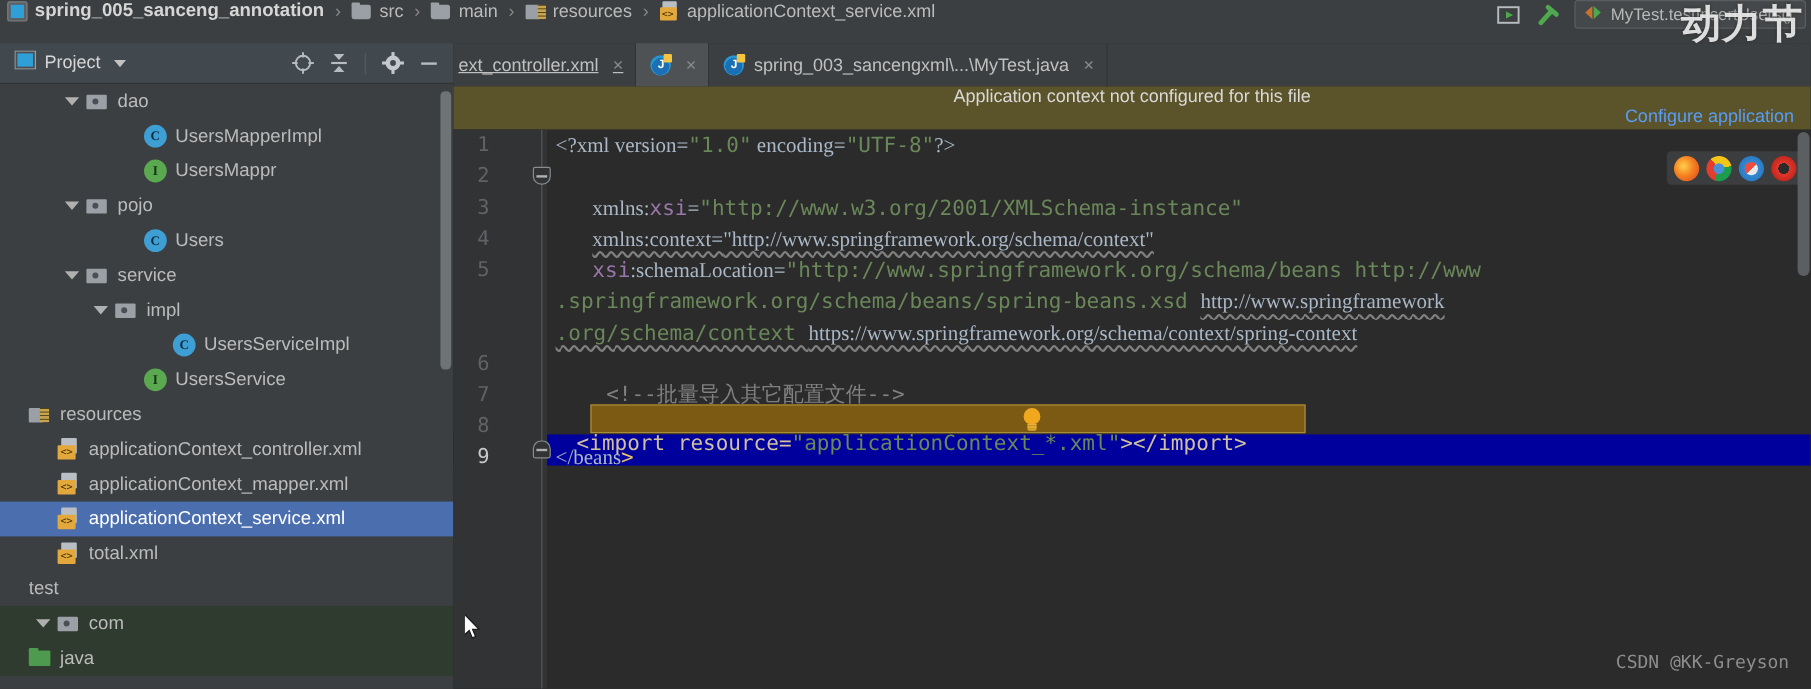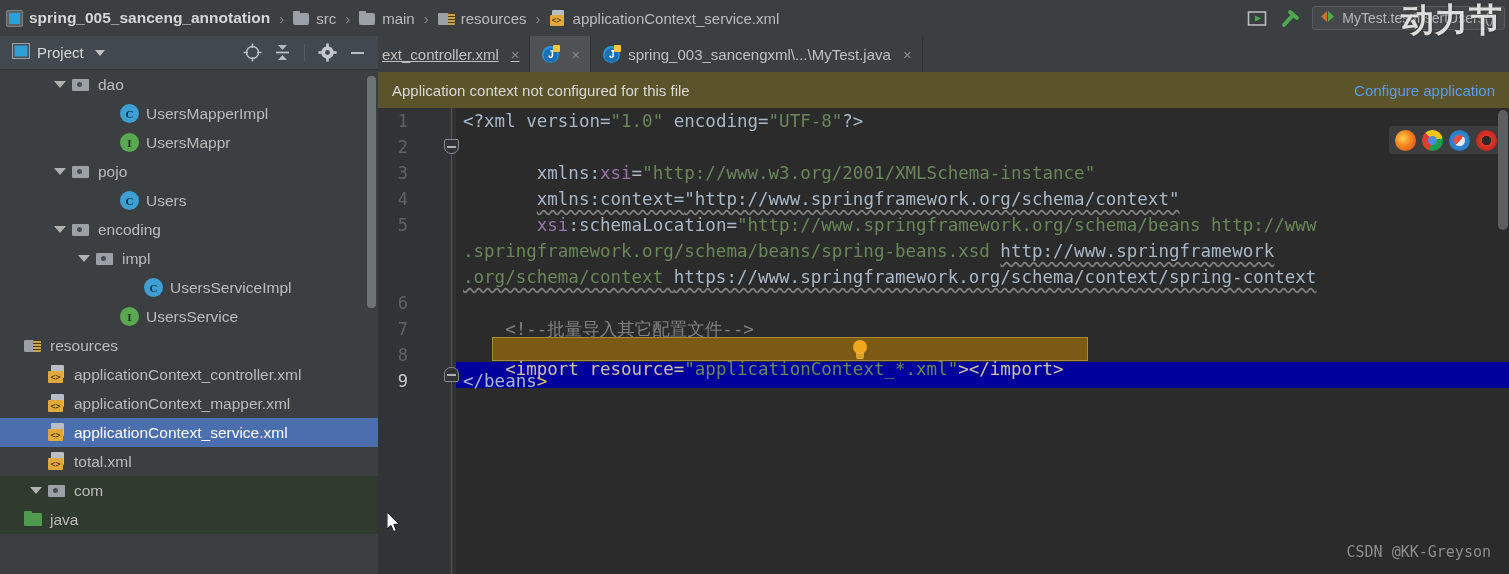--- a/index.html
+++ b/index.html
@@ -8,21 +8,21 @@
     background: #3c3f41;
     font-family: "Liberation Sans", sans-serif;
     overflow: hidden;
   }
   #app { position: relative; width: 1509px; height: 574px; }
 
   
   .navbar {
     position: absolute; left: 0; top: 0; width: 1509px; height: 36px;
     background: #3c3f41;
-    display: flex; align-items: center;
+    display: flex; align-items: flex-start;
   }
   .nav-left { display: flex; align-items: center; padding-left: 6px; flex: 1; min-width: 0; }
   .crumb { display: flex; align-items: center; color: #bbbbbb; font-size: 15px; white-space: nowrap; }
   .crumb.project { font-weight: bold; color: #d6d6d6; font-size: 15.5px; }
   .crumb-sep { color: #8a8a8a; font-size: 15px; margin: 0 9px; }
   .ic { width: 17px; height: 17px; margin-right: 6px; display: inline-block; position: relative; flex: none; }
 
   
   .ic-module { background: #5c6164; border: 1px solid #7a8084; border-radius: 2px; }
   .ic-module::after { content:""; position:absolute; left:2px; top:2px; right:2px; bottom:2px; background:#2f9fd8; }
@@ -93,21 +93,21 @@
          white-space: nowrap; border-right: 1px solid #323537; }
   .tab.active { background: #4e5254; }
   .tab.partial { padding-left: 0; text-decoration: underline; }
   .tab-close { color: #8a8a8a; font-size: 15px; margin-left: 4px; }
   .ic-idea { width: 17px; height: 17px; position: relative; flex: none; border-radius: 50%;
              background: radial-gradient(circle at 50% 55%, #1a6fb5 0%, #1a6fb5 55%, #2596d4 56%, #2596d4 100%); }
   .ic-idea::before { content:"J"; position:absolute; inset:0; color:#fff; font-size:10px; font-weight:bold;
                      display:flex; align-items:center; justify-content:center; font-family:"Liberation Sans", sans-serif; }
   .ic-idea::after { content:""; position:absolute; right:-1px; top:-1px; width:7px; height:7px; background:#f5c542; border-radius:1px; }
 
-  .notifbar { height: 36px; background: #5b5329; display: flex; align-items: center; padding: 0 14px; }
+  .notifbar { height: 36px; background: #5b5329; display: flex; align-items: center; padding: 0 14px; flex-direction: column; }
   .notif-text { color: #d9d9d9; font-size: 15px; }
   .notif-link { margin-left: auto; color: #589df6; font-size: 15px; white-space: nowrap; }
 
   .codearea { position: relative; height: 466px; background: #2b2b2b; overflow: hidden;
               font-family: "DejaVu Sans Mono", monospace; font-size: 17.5px; line-height: 26px; }
   .gutter { position: absolute; left: 0; top: 0; width: 78px; height: 100%; background: #313335; }
   .gutter .lnum { position: absolute; right: 48px; color: #606366; font-size: 17px; text-align: right; }
   .fold-line { position: absolute; left: 73px; top: 0; width: 1px; height: 100%; background: #555759; }
   .fold-box { position: absolute; left: 66px; width: 15px; height: 15px; background: #313335; border: 1px solid #888c8e; }
   .fold-box::after { content:""; position:absolute; left:2px; top:6px; width:9px; height:1.5px; background:#b0b0b0; }
@@ -121,21 +121,21 @@
   .codelines { position: absolute; left: 78px; top: 0; right: 0; height: 100%; }
   .cl { position: absolute; left: 0; white-space: pre; }
   .hl-current { position: absolute; left: -78px; right: 0; height: 26px; background: #00009c; }
   .hl-warn { position: absolute; height: 24px; background: #7c5a13; border: 1px solid #a98b3c; }
 
   
   .t-tag { color: #e8bf6a; }
   .t-brk { color: #e8bf6a; }
   .t-attr { color: #9876aa; }
   .t-val { color: #6a8759; }
-  .t-plain { color: #a9b7c6; }
+  .t-plain { color: #a9b7c6; font-family: Liberation Serif, serif; }
   .t-cmt { color: #808080; }
   .t-warnfg { color: #d0c0a0; }
   .u-wavy { text-decoration: underline wavy #808080; text-underline-offset: 4px; }
 
   .browsers { position: absolute; right: 6px; top: 18px; height: 28px; display: flex; align-items: center;
               gap: 6px; background: #3b3d3f; border-radius: 4px; padding: 3px 6px; }
   .bico { width: 21px; height: 21px; border-radius: 50%; }
   .bico.ff { background: radial-gradient(circle at 38% 40%, #ffd04d 0%, #f58220 45%, #d9431f 100%); }
   .bico.cr { background: conic-gradient(from 200deg, #e33e2b 0 33%, #f5c518 0 66%, #1a9e4b 0 100%); position: relative; }
   .bico.cr::after { content:""; position:absolute; inset:6px; background:#4a90d9; border-radius:50%; }
@@ -296,21 +296,21 @@
             <span class="arrow-slot"></span>
             <span class="badge c" style="margin-right: 7px; flex: 0 0 auto;">C</span>
             <span>Users</span>
           </div>
           <div class="tree-row">
             <span style="width: 48px; flex: 0 0 auto;"></span>
             <span class="arrow-slot">
               <span class="arrow"></span>
             </span>
             <span class="nodeicon ic-pkg"></span>
-            <span>encoding</span>
+            <span>service</span>
           </div>
           <div class="tree-row">
             <span style="width: 72px; flex: 0 0 auto;"></span>
             <span class="arrow-slot">
               <span class="arrow"></span>
             </span>
             <span class="nodeicon ic-pkg"></span>
             <span>impl</span>
           </div>
           <div class="tree-row">
@@ -350,20 +350,25 @@
             <span style="width: 24px; flex: 0 0 auto;"></span>
             <span class="arrow-slot"></span>
             <span class="xmlfile"></span>
             <span>applicationContext_service.xml</span>
           </div>
           <div class="tree-row">
             <span style="width: 24px; flex: 0 0 auto;"></span>
             <span class="arrow-slot"></span>
             <span class="xmlfile"></span>
             <span>total.xml</span>
+          </div>
+          <div class="tree-row">
+            <span style="width: 0px; flex: 0 0 auto;"></span>
+            <span class="arrow-slot"></span>
+            <span>test</span>
           </div>
           <div class="tree-row green-zone">
             <span style="width: 24px; flex: 0 0 auto;"></span>
             <span class="arrow-slot">
               <span class="arrow"></span>
             </span>
             <span class="nodeicon ic-pkg"></span>
             <span>com</span>
           </div>
           <div class="tree-row green-zone">

